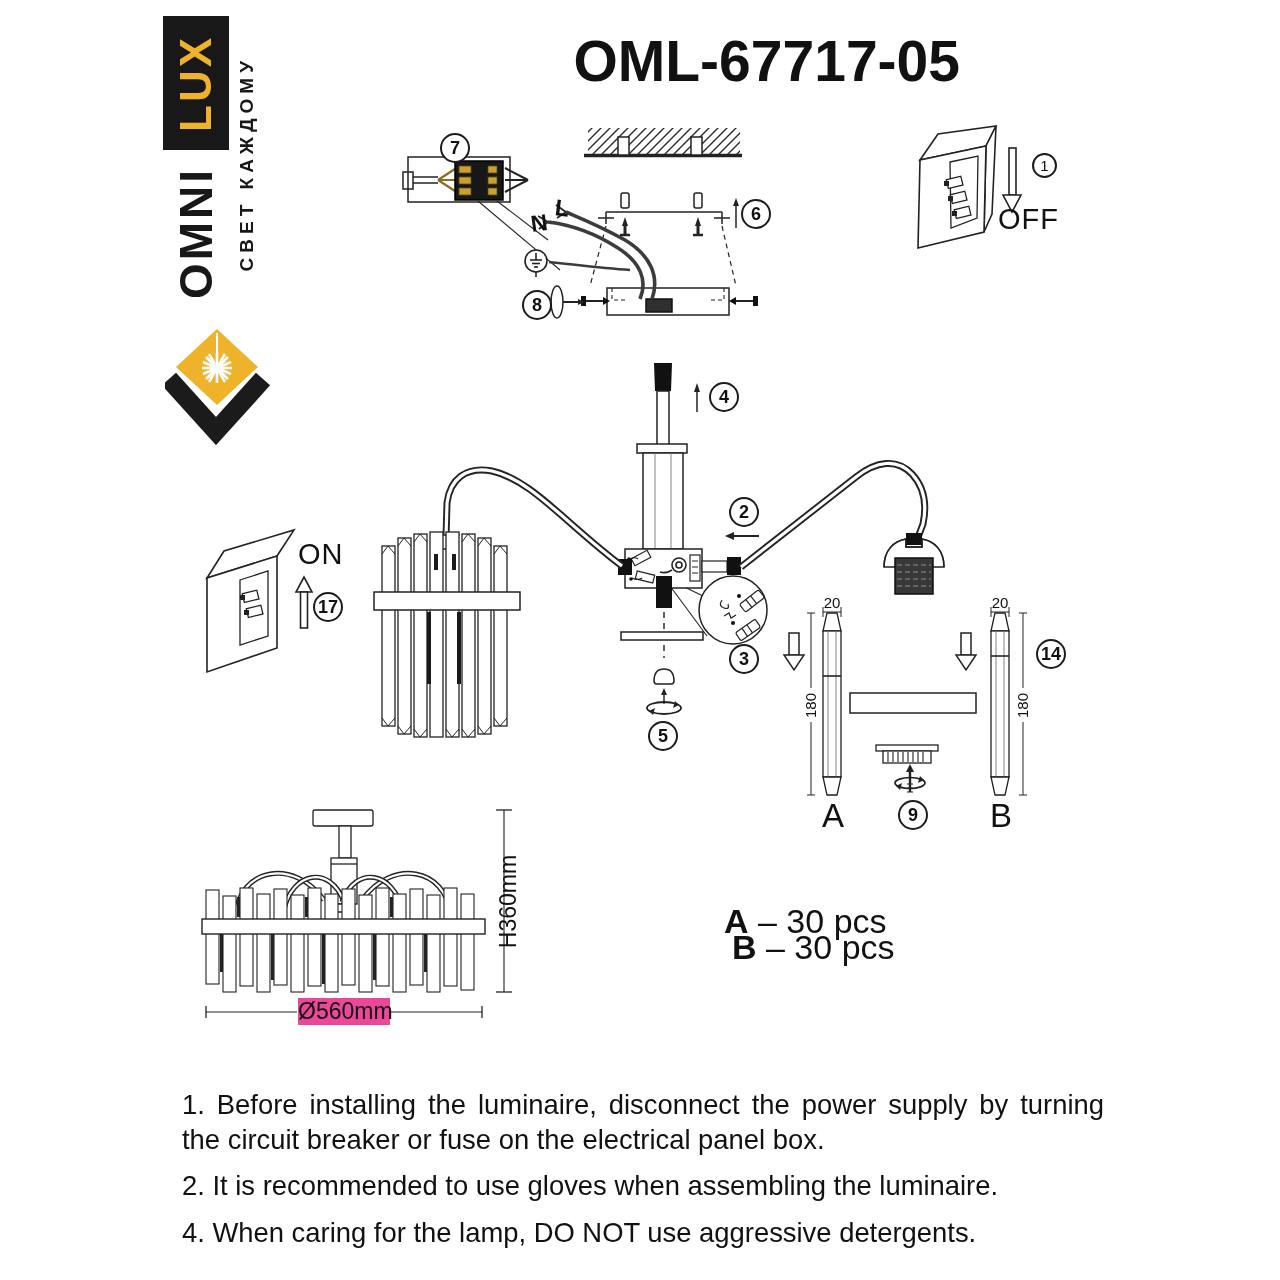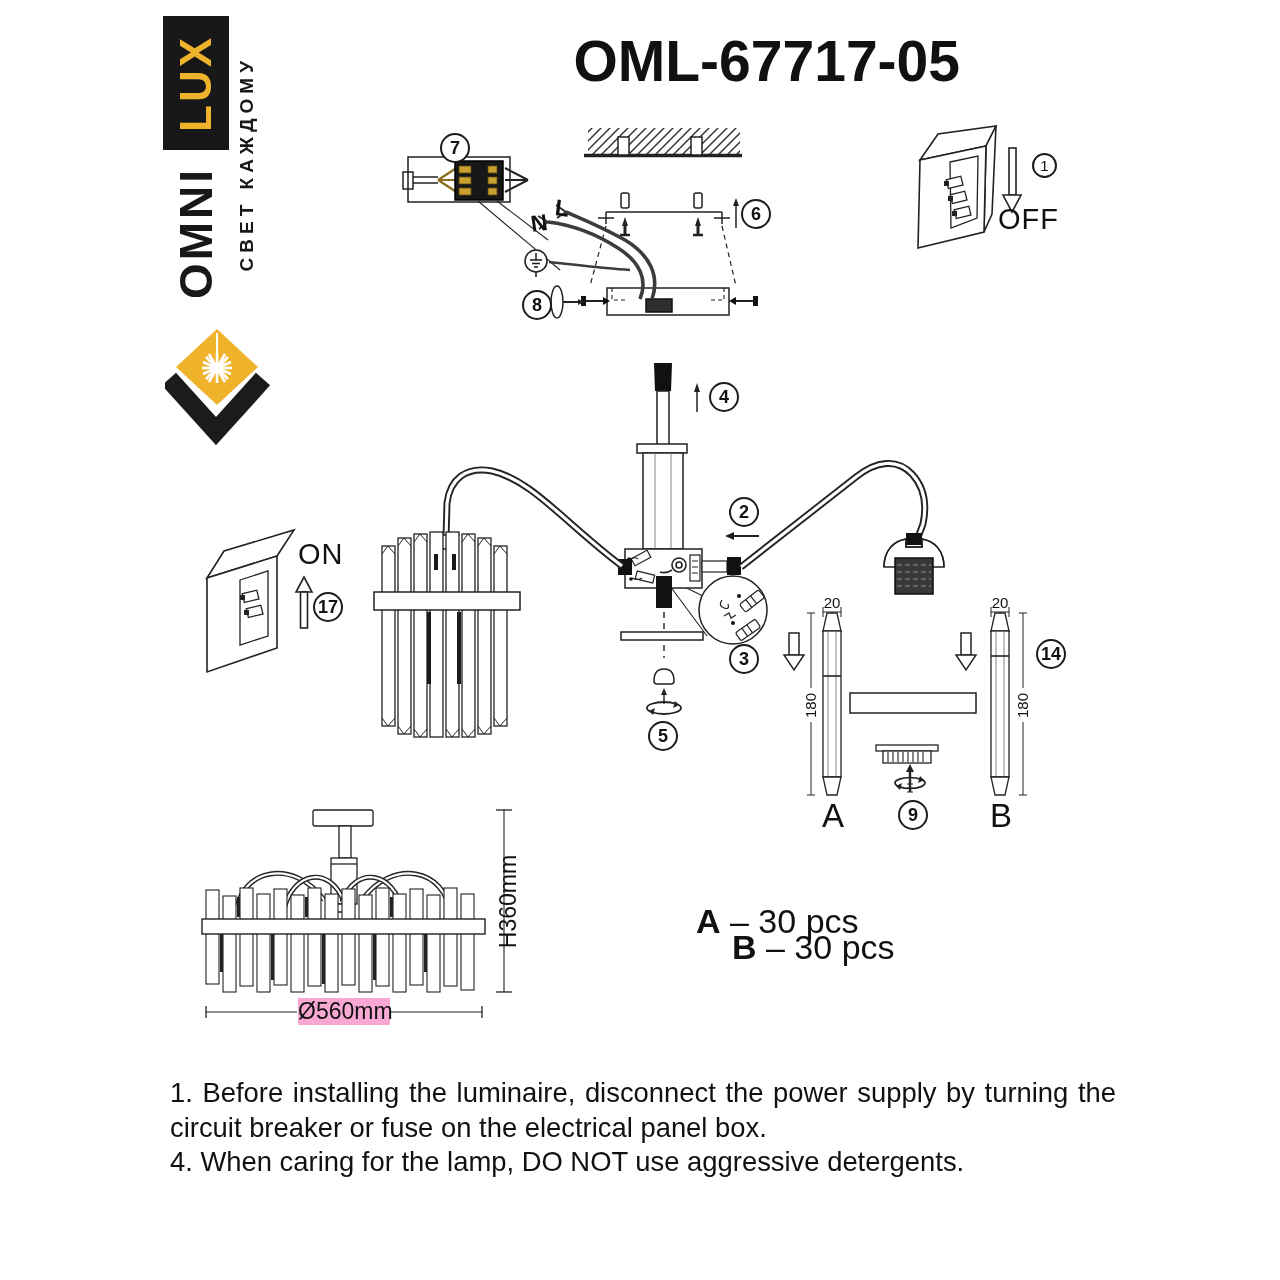--- a/index.html
+++ b/index.html
@@ -23,21 +23,21 @@
   .lbl-onoff{font-size:29px;font-weight:400;letter-spacing:1px}
   .lbl-wire{font-size:23px;font-weight:700}
   .lbl-dim-sm{font-size:15px}
   .lbl-part{font-size:33px}
   .lbl-dim{font-size:23px}
   .rot{transform:rotate(-90deg);transform-origin:center center}
   .pcs{position:absolute;font-size:34px;z-index:4}
   .pcs b{font-weight:700}
   .instructions{position:absolute;left:170px;top:1076px;width:946px;font-size:27.4px;
                 line-height:34.5px;text-align:justify;z-index:4}
-  .instructions p{margin:0}
+  .instructions p{margin:12px}
   svg.art{position:absolute;left:0;top:0;z-index:1}
   svg.mark{position:absolute;z-index:2}
 </style>
 </head>
 <body>
 
 <div class="page">
 
   <svg class="art" width="1280" height="1280" viewBox="0 0 1280 1280">
     <defs>
@@ -449,27 +449,28 @@
   <div class="lbl lbl-wire" style="left:555px;top:195px;transform:rotate(7deg)">L</div>
 
   <div class="lbl lbl-dim-sm" style="left:823px;top:594px;width:18px;text-align:center">20</div>
   <div class="lbl lbl-dim-sm" style="left:991px;top:594px;width:18px;text-align:center">20</div>
   <div class="lbl lbl-dim-sm rot" style="left:793px;top:697px;width:34px;text-align:center">180</div>
   <div class="lbl lbl-dim-sm rot" style="left:1005px;top:697px;width:34px;text-align:center">180</div>
   <div class="lbl lbl-part" style="left:820px;top:797px;width:26px;text-align:center">A</div>
   <div class="lbl lbl-part" style="left:988px;top:797px;width:26px;text-align:center">B</div>
 
   <div class="lbl lbl-dim rot" style="left:456px;top:888px;width:104px;text-align:center">H360mm</div>
-  <div class="lbl lbl-dim" style="left:298px;top:998px;width:92px;text-align:left;background:#f9a8d4">Ø560mm</div>
-
-  <div class="pcs" style="left:696px;top:902px">
+  <div class="lbl lbl-dim" style="left:298px;top:998px;width:92px;text-align:left;background:#ec4899">Ø560mm</div>
+
+  <div class="pcs" style="left:724px;top:902px">
     <b>A</b> <span>– 30 pcs</span>
   </div>
   <div class="pcs" style="left:732px;top:928px">
     <b>B</b> <span>– 30 pcs</span>
   </div>
 
   <div class="instructions">
     <p>1. Before installing the luminaire, disconnect the power supply by turning the circuit breaker or fuse on the electrical panel box.</p>
+    <p>2. It is recommended to use gloves when assembling the luminaire.</p>
     <p>4. When caring for the lamp, DO NOT use aggressive detergents.</p>
   </div>
 
 </div>
 
 </body></html>

